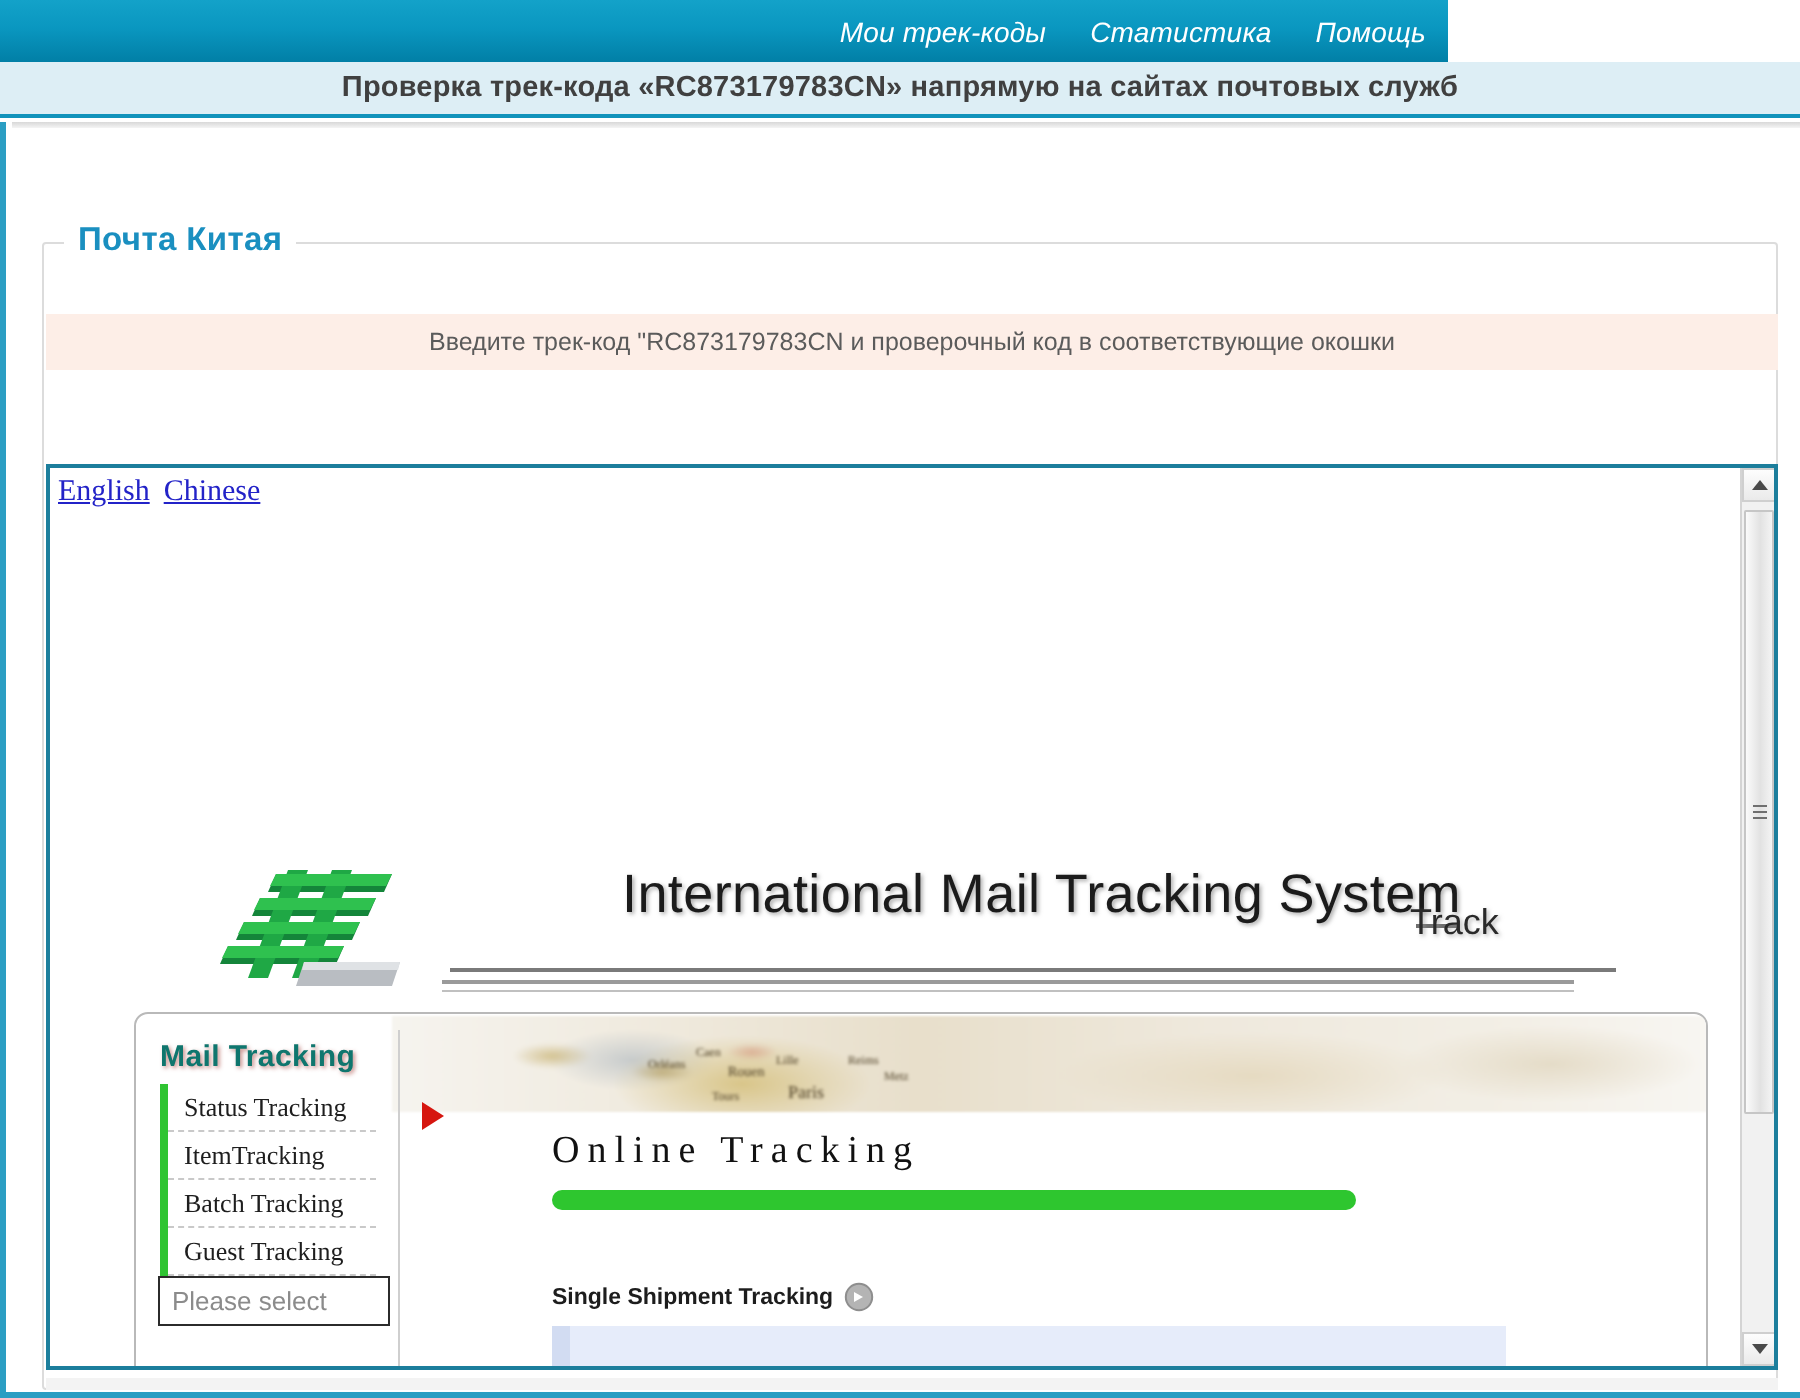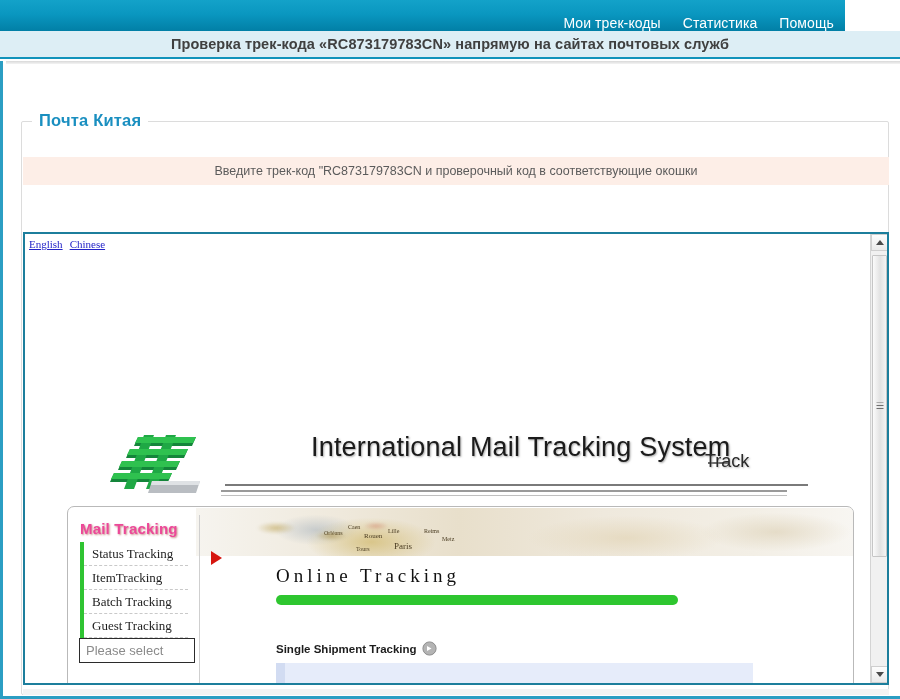--- a/index.html
+++ b/index.html
@@ -7,23 +7,23 @@
   body {
     width: 900px; height: 699px;
     background: #ffffff;
     font-family: "Liberation Sans", sans-serif;
     overflow: hidden;
     position: relative;
   }
 
   
   .topbar {
-    position: absolute; left: 0; top: 0; width: 845px; height: 31px;
+    position: absolute; left: 0; top: 0; width: 724px; height: 31px;
     background: linear-gradient(to bottom, #13a2c9 0%, #0a97c0 45%, #017fa6 100%);
-    display: flex; justify-content: flex-end; align-items: flex-end;
+    display: flex; justify-content: flex-end; align-items: center; font-style: italic;
   }
   .nav-item {
     display: flex; align-items: center; padding: 0 11px;
     color: #ffffff; font-size: 14px; letter-spacing: 0.1px;
     white-space: nowrap; cursor: pointer;
   }
   .nav-item.active { background: #c3430c; }
 
   
   .subtitle-bar {
@@ -84,21 +84,21 @@
     position: absolute; left: 0; top: 0;
     width: 847px; height: 449px;
     background: #ffffff;
     overflow: hidden;
     font-family: "Liberation Serif", serif;
   }
 
   
   .lang-links {
     position: absolute; left: 4px; top: 4px;
-    font-family: "Liberation Serif", serif; font-size: 11px;
+    font-family: "Liberation Serif", serif; font-size: 15px;
   }
   .lang-links a {
     color: #2323c8; text-decoration: underline; margin-right: 7px;
   }
 
   
   .logo {
     position: absolute; left: 76px; top: 196px; width: 112px; height: 70px;
   }
   .logo svg { display: block; }
@@ -165,21 +165,21 @@
   }
   .map-label {
     position: absolute; font-family: "Liberation Serif", serif;
     color: #4a3c22; filter: blur(0.5px); white-space: nowrap;
   }
 
   
   .mail-tracking {
     position: absolute; left: 12px; top: 13px;
     font-family: "Liberation Sans", sans-serif;
-    font-size: 15px; font-weight: bold; color: #ec4899;
+    font-size: 15px; font-weight: bold; color: #0f766e;
     letter-spacing: 0.2px;
     text-shadow: 1px 1px 2px rgba(190,120,115,0.85);
   }
 
   
   .side-menu {
     position: absolute; left: 12px; top: 35px; width: 108px;
     border-left: 4px solid #2fc432;
   }
   .side-item {

